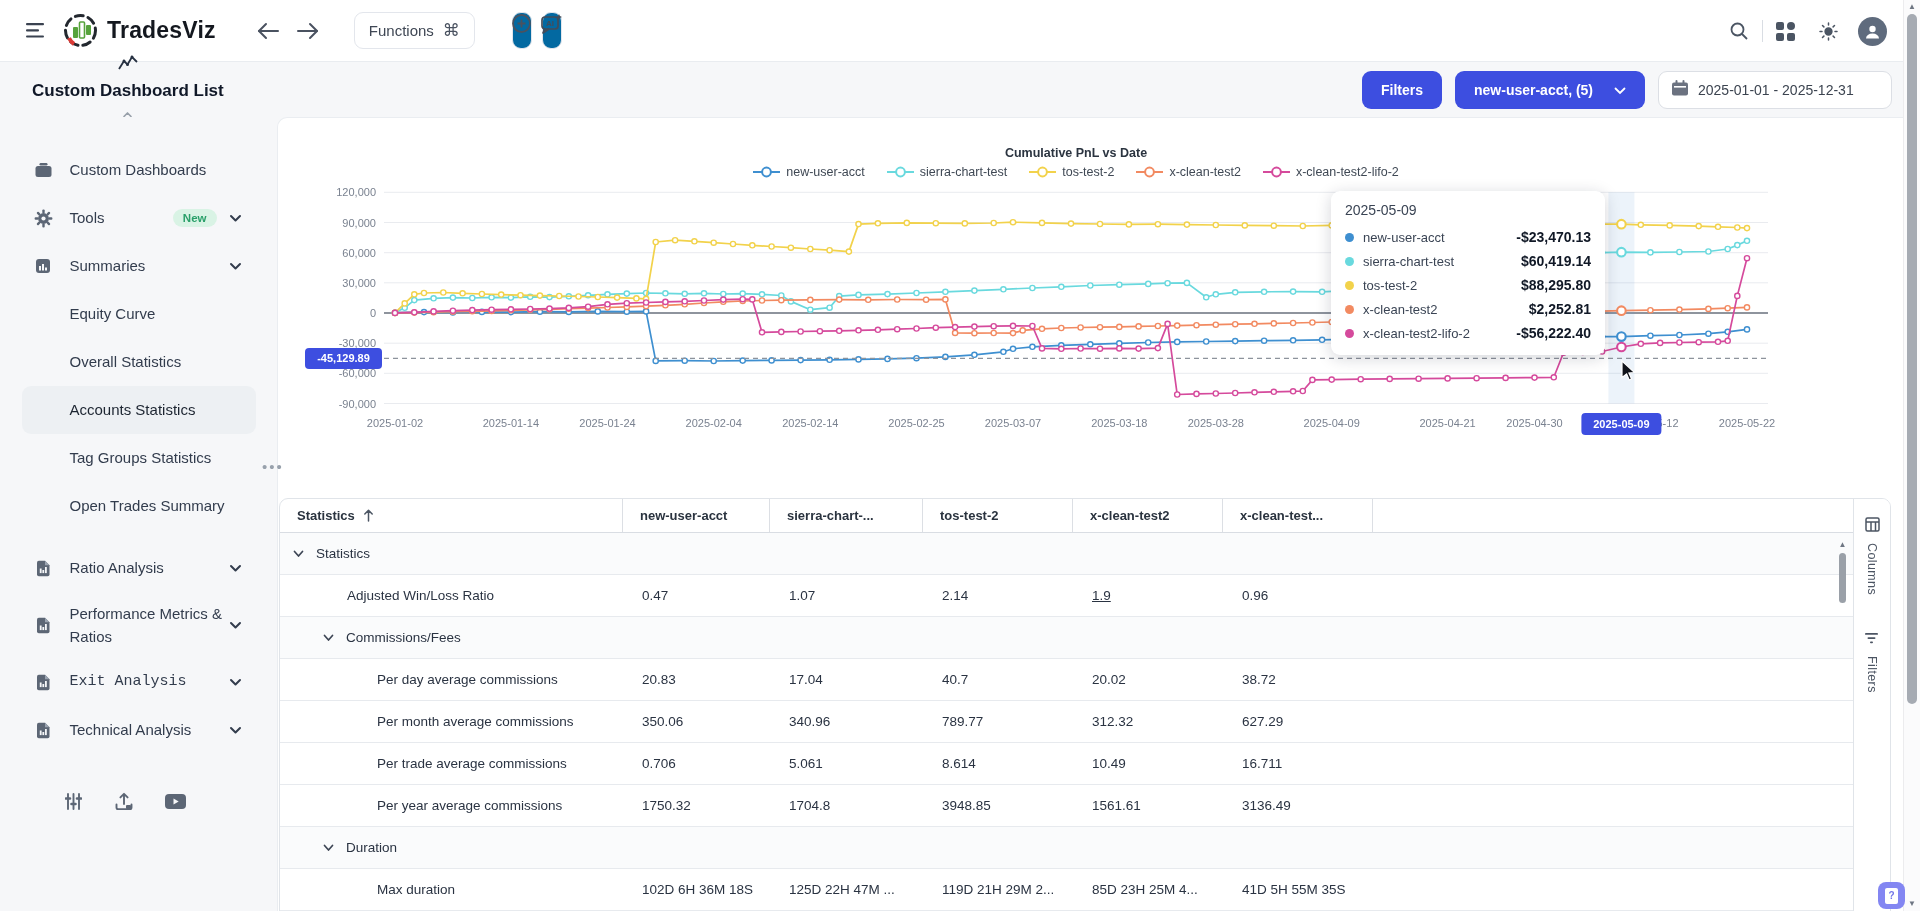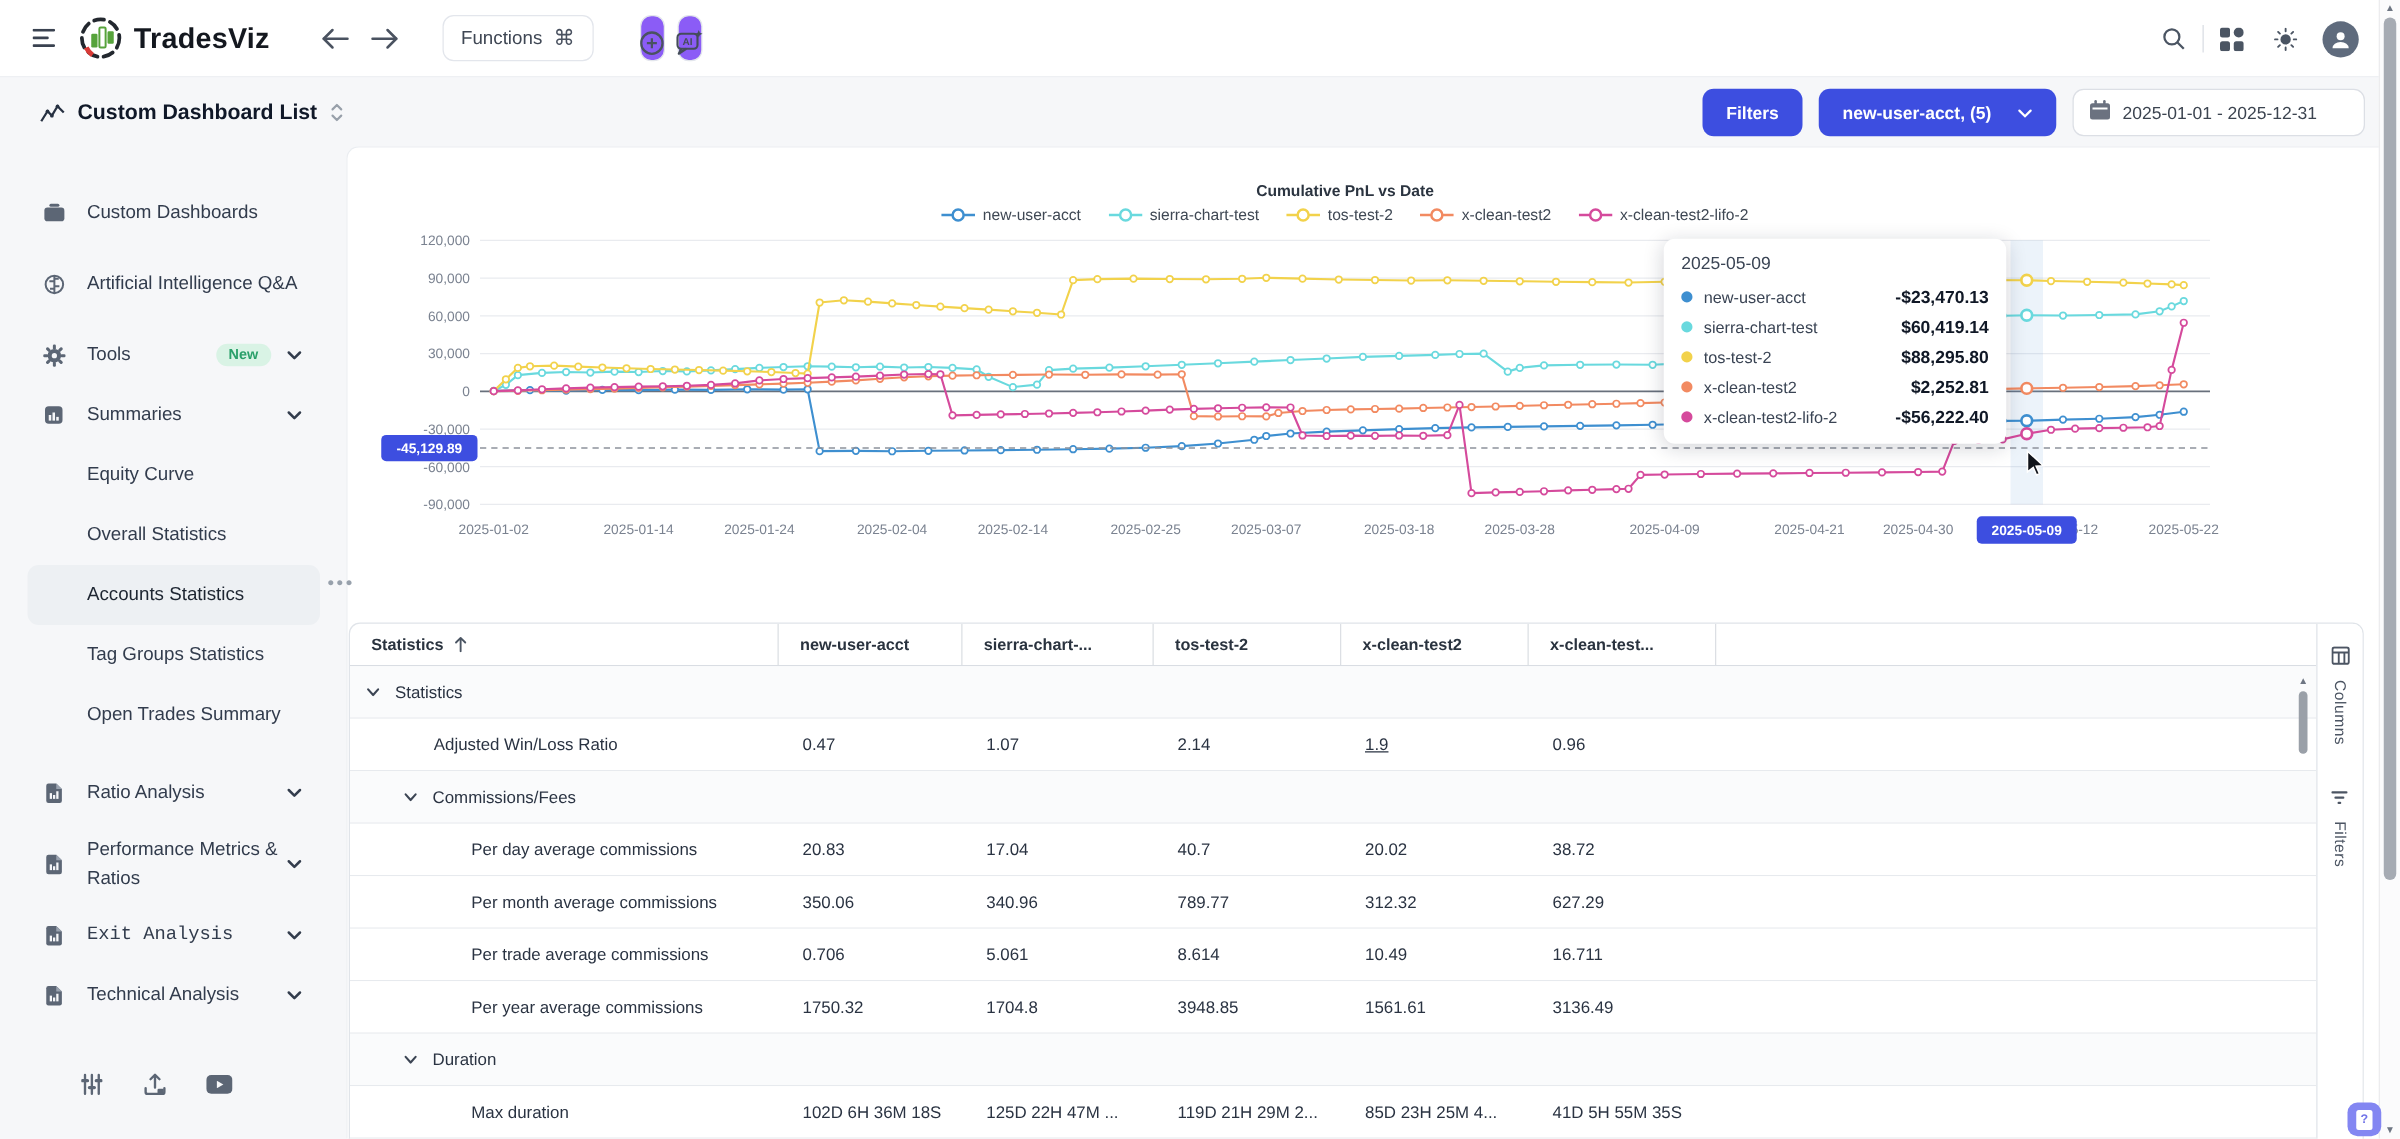--- a/index.html
+++ b/index.html
@@ -9,32 +9,32 @@
 
   
   .topbar { position:absolute; left:0; top:0; width:1920px; height:62px; background:#fff;
             border-bottom:1px solid #e9ecf0; display:flex; align-items:center; padding-left:26px; }
   .icn { display:inline-flex; align-items:center; justify-content:center; cursor:pointer; }
   .brand-wrap { display:flex; align-items:center; margin-left:17px; cursor:pointer; }
   .brand-text { font-size:23px; font-weight:700; color:#14181f; margin-left:8px; letter-spacing:.2px; }
   .nav-arrow { margin-left:18px; }
   .fn-btn { display:flex; align-items:center; gap:9px; margin-left:34px; height:37px; padding:0 14px;
             background:#fff; border:1px solid #e3e6ec; border-radius:9px; color:#3f4754; font-size:15px; cursor:pointer; }
-  .sq-btn { display:flex; align-items:flex-end; justify-content:center; width:20px; height:37px; margin-left:37px;
-            background:#8b5cf6; border:1px solid #e3e6ec; border-radius:9px; cursor:pointer; }
+  .sq-btn { display:flex; align-items:flex-start; justify-content:center; width:20px; height:37px; margin-left:37px;
+            background:#0369a1; border:1px solid #e3e6ec; border-radius:9px; cursor:pointer; }
   .sq-btn + .sq-btn { margin-left:10px; }
   .tb-right { position:absolute; right:33px; top:0; height:62px; display:flex; align-items:center; }
   .tb-div { width:1px; height:22px; background:#d9dde3; margin:0 13px; }
   .avatar { width:29px; height:29px; border-radius:50%; background:#5f6b7d; display:flex; align-items:center;
             justify-content:center; margin-left:20px; cursor:pointer; }
 
   
   .subheader { position:absolute; left:0; top:62px; width:1920px; height:55px; background:#f6f7f9;
                display:flex; align-items:center; }
-  .sh-left { display:flex; align-items:center; margin-left:32px; gap:10px; }
+  .sh-left { display:flex; align-items:center; margin-left:32px; gap:10px;flex-direction:column; }
   .sh-title { font-size:17px; font-weight:700; color:#101828; }
   .sh-right { position:absolute; right:28px; display:flex; align-items:center; gap:13px; }
   .btn-blue { height:38px; border:none; border-radius:9px; background:var(--accent); color:#fff;
               font-size:14px; font-weight:600; cursor:pointer; display:flex; align-items:center; gap:10px; padding:0 19px; }
   .date-field { height:38px; width:234px; background:#fff; border:1px solid #dcdfe5; border-radius:9px;
                 display:flex; align-items:center; gap:10px; padding:0 13px; font-size:14px; color:#3c4450; cursor:pointer; }
 
   
   .sidebar { position:absolute; left:0; top:117px; width:277px; height:794px; background:#f6f7f9; padding-top:29px; }
   .s-item, .s-sub { width:234px; margin:0 auto; display:flex; align-items:center; padding:0 14px 0 12px;
@@ -245,29 +245,20 @@
 
   <nav class="sidebar" id="sidebar">
       <div class="s-item" style="height: 48px;">
         <span class="s-ic">
           <svg width="19" height="18" viewBox="0 0 19 18">
             <rect x="1.5" y="5" width="16" height="11" rx="2.5" fill="#5c6675"></rect>
             <rect x="5.5" y="2" width="8" height="2.4" rx="1.2" fill="#5c6675"></rect>
           </svg>
         </span>
         <span class="s-label">Custom Dashboards</span>
-      </div>
-      <div class="s-item" style="height: 66px;">
-        <span class="s-ic">
-          <svg width="19" height="19" viewBox="0 0 19 19" fill="none" stroke="#5c6675" stroke-width="1.6">
-            <path d="M9.5 2.5a7 7 0 1 1 0 14 7 7 0 0 1 0-14z"></path>
-            <path d="M9.5 2.5v14M5.5 7h4M9.5 11h4M6 13h3.5M9.5 5h3.5"></path>
-          </svg>
-        </span>
-        <span class="s-label">Artificial Intelligence Q&amp;A</span>
       </div>
       <div class="s-item" style="height: 48px;">
         <span class="s-ic">
           <svg width="19" height="19" viewBox="0 0 19 19">
             <g fill="#5c6675">
               <circle cx="9.5" cy="9.5" r="5.4"></circle>
               <rect x="8.3" y="0.6" width="2.4" height="4" rx="1" transform="rotate(0 9.5 9.5)"></rect>
               <rect x="8.3" y="0.6" width="2.4" height="4" rx="1" transform="rotate(45 9.5 9.5)"></rect>
               <rect x="8.3" y="0.6" width="2.4" height="4" rx="1" transform="rotate(90 9.5 9.5)"></rect>
               <rect x="8.3" y="0.6" width="2.4" height="4" rx="1" transform="rotate(135 9.5 9.5)"></rect>

